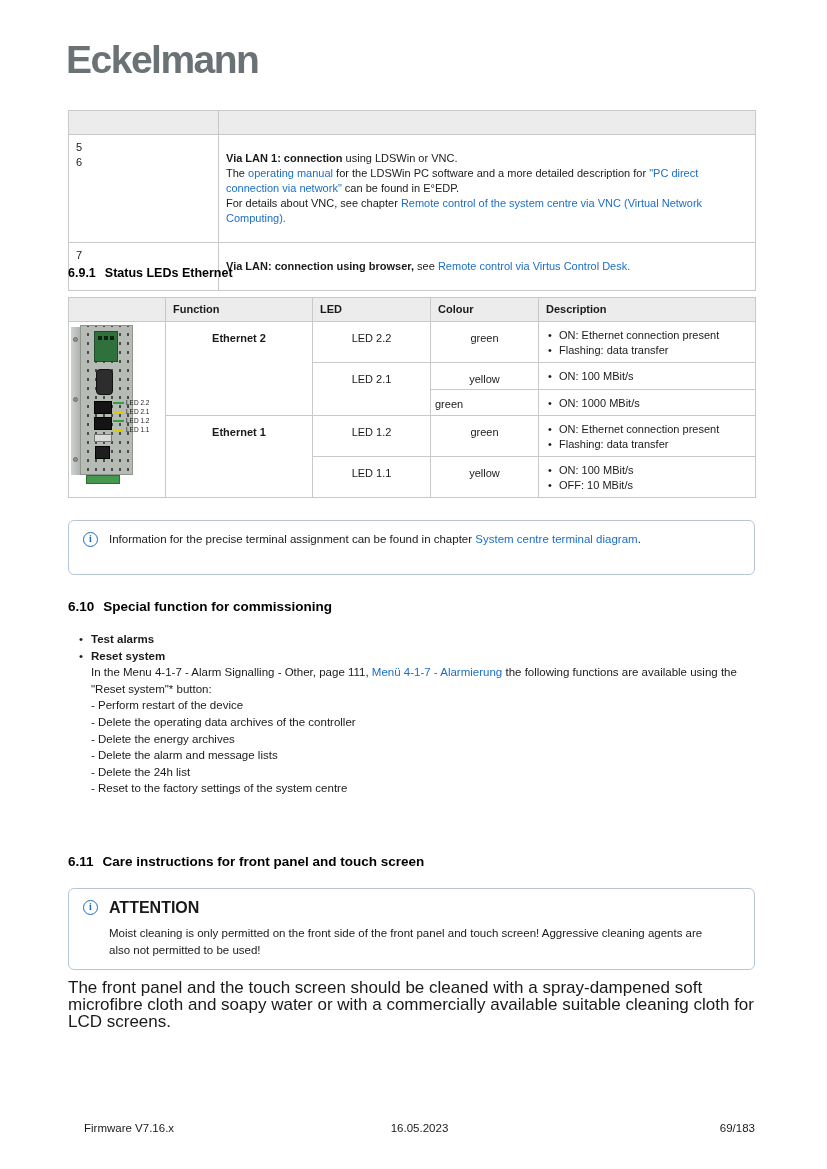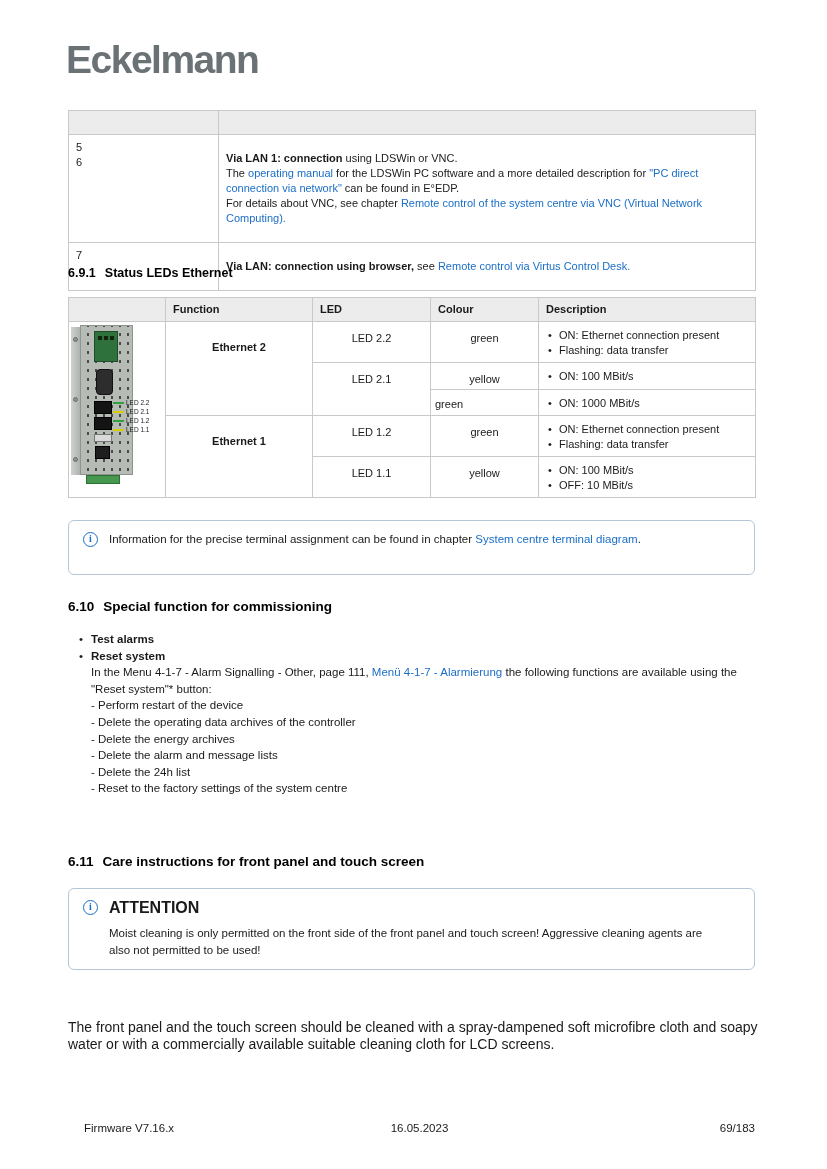--- a/index.html
+++ b/index.html
@@ -36,21 +36,21 @@
   .hnum{margin-right:9px;}
 
   
   .tbl2{position:absolute; left:68px; top:297px; width:687px;}
   .tbl2 th{height:22px;}
   .tbl2 .c-img{width:97px;}
   .tbl2 .c-fn{width:147px;}
   .tbl2 .c-led{width:118px;}
   .tbl2 .c-col{width:108px;}
   .tbl2 .c-desc{width:217px;}
-  .tbl2 td.fn{font-weight:bold; text-align:center; padding-top:18px;}
+  .tbl2 td.fn{font-weight:bold; text-align:center; padding-top:9px;}
   .tbl2 td.ctr{text-align:center; padding-top:9px;}
   .tbl2 td.lft{text-align:left; padding:7px 0 0 4px;}
   .tbl2 td.desc{padding:6px 4px 4px 8px;}
   .tbl2 tr.h39 td{height:39px;} .tbl2 tr.h27 td{height:27px;}
   .tbl2 tr.h26 td{height:26px;} .tbl2 tr.h37 td{height:37px;margin-top:24px;} .tbl2 tr.h36 td{height:36px;}
   .bullet{position:relative; padding-left:12px;}
   .bullet::before{content:"•"; position:absolute; left:1px; top:0;}
 
   
   .photo{position:relative; width:90px; height:159px; margin:3px 0 0 2px;}
@@ -84,21 +84,21 @@
   .attn-title{font-weight:bold; font-size:16px; margin-bottom:9px;}
   .attn-body{font-size:11.5px; line-height:17px; max-width:610px;}
 
   
   .blist{position:absolute; left:68px; top:631px; width:687px; list-style:none;
          font-size:11.5px; line-height:16.6px;}
   .blist>li{position:relative; padding-left:23px;}
   .blist>li::before{content:"•"; position:absolute; left:11px; top:0;}
   .blist .btitle{font-weight:bold;}
 
-  .para{position:absolute; left:68px; top:979px; width:690px; font-size:14px; line-height:17px;margin-top:40px;}
+  .para{position:absolute; left:68px; top:979px; width:690px; font-size:17px; line-height:17px;}
 
   .footer{position:absolute; left:68px; top:1122px; width:687px; display:flex;
           font-size:11.5px; color:#1a1a1a;}
   .footer .fl{flex:1; text-align:left;padding-left:16px;}
   .footer .fc{flex:1; text-align:center;}
   .footer .fr{flex:1; text-align:right;}
 </style>
 </head>
 <body>
 

